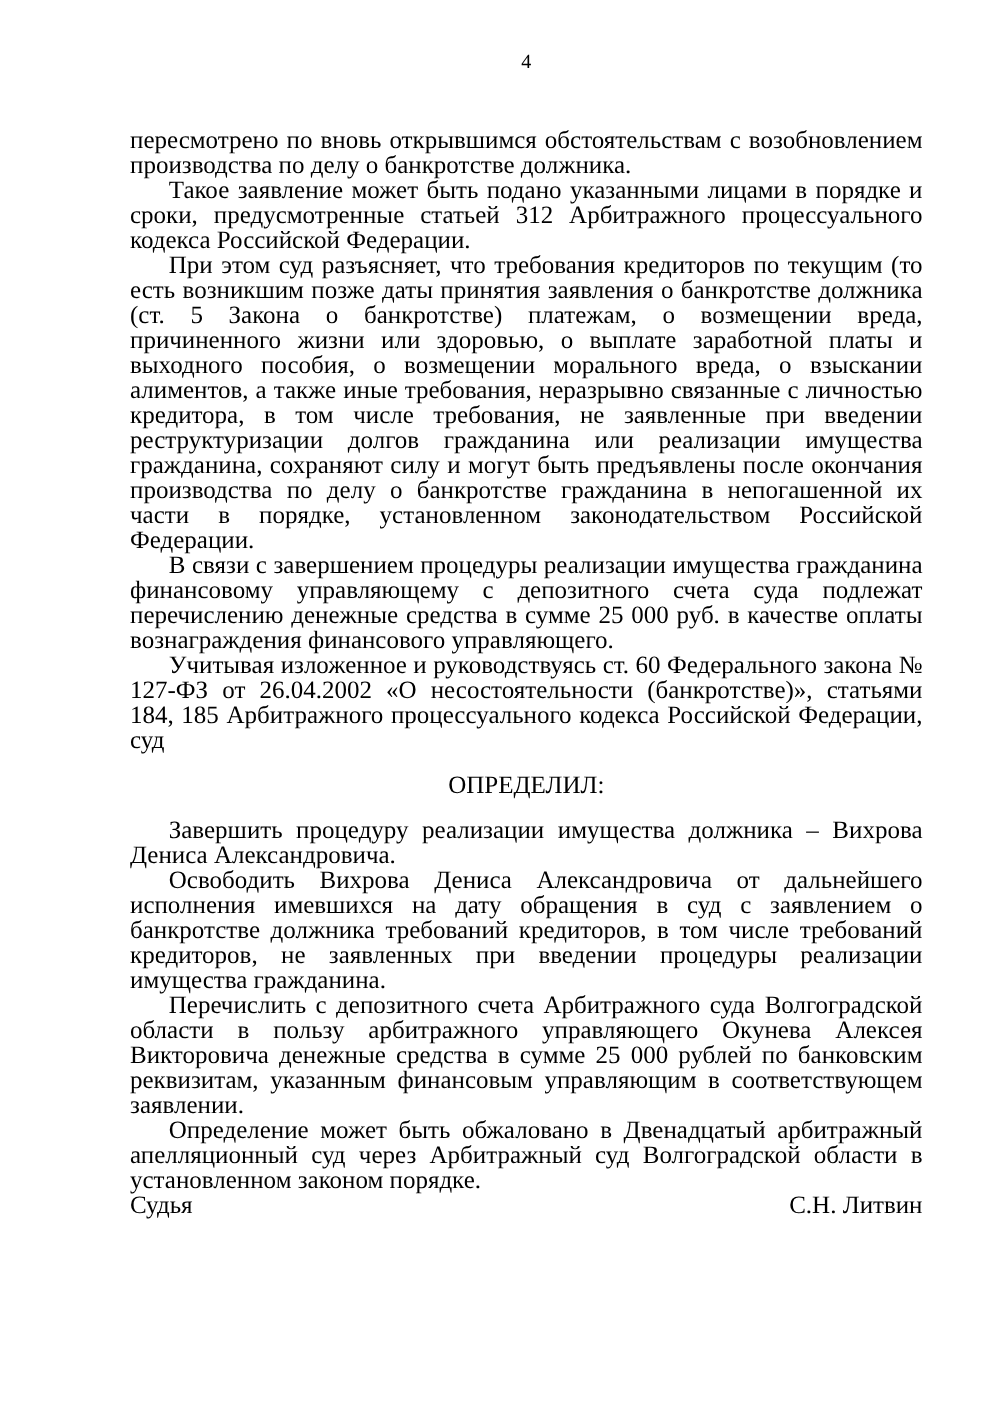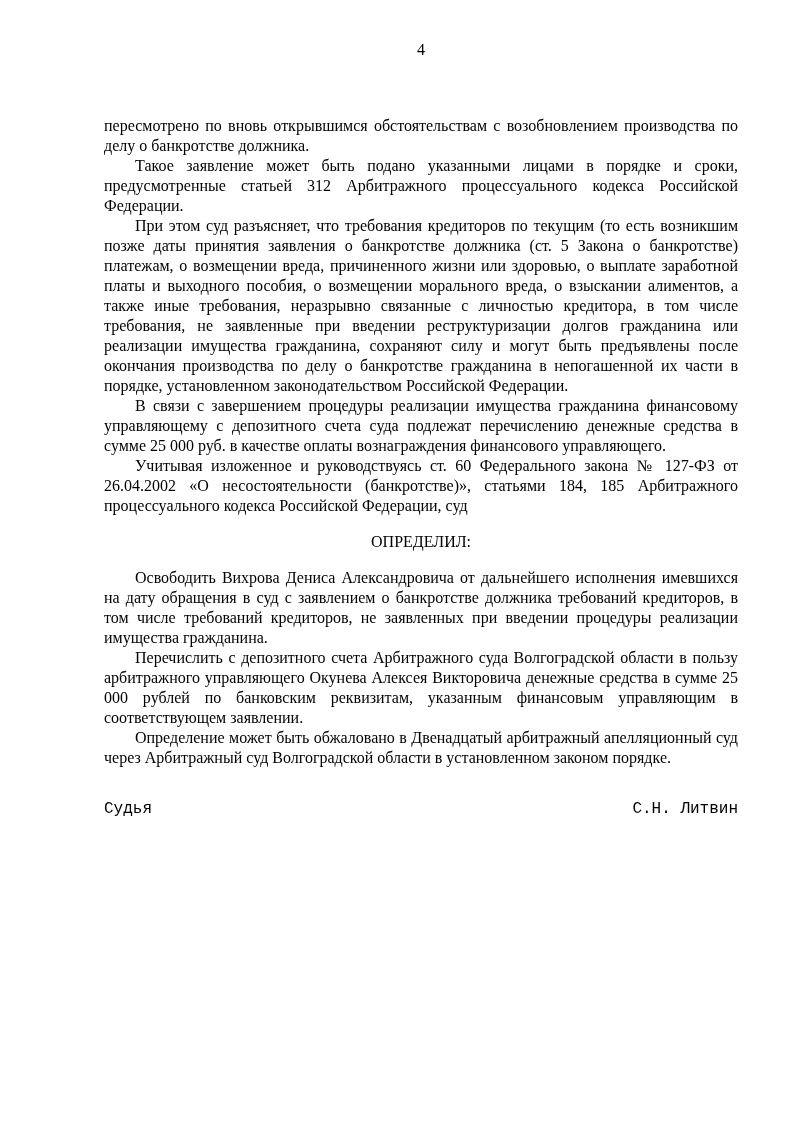--- a/index.html
+++ b/index.html
@@ -19,45 +19,43 @@
     position: absolute;
     top: 41px;
     left: 104px;
     width: 634px;
     text-align: center;
     font-size: 16px;
     line-height: 18px;
   }
   .doc-body {
     position: absolute;
-    top: 116px;
+    top: 102px;
     left: 104px;
     width: 634px;
-    font-size: 16px;
+    font-size: 20px;
     line-height: 20px;
     text-align: justify;
   }
   .para {
     text-indent: 31px;
     margin: 0;
   }
   .para.continuation {
     text-indent: 0;
   }
   .resolution-heading {
     text-align: center;
     text-indent: 0;
     margin: 16px;
   }
   .signature-row {
     display: flex;
     justify-content: space-between;
-    margin-top: 31px;
     text-align: left;
-    font-family: Liberation Mono, monospace;
   }
 </style>
 </head>
 <body>
 
 <div class="page">
 
   <div class="page-number">4</div>
 
   <div class="doc-body">
@@ -67,20 +65,21 @@
     <p class="para">Такое заявление может быть подано указанными лицами в порядке и сроки, предусмотренные статьей 312 Арбитражного процессуального кодекса Российской Федерации.</p>
 
     <p class="para">При этом суд разъясняет, что требования кредиторов по текущим (то есть возникшим позже даты принятия заявления о банкротстве должника (ст. 5 Закона о банкротстве) платежам, о возмещении вреда, причиненного жизни или здоровью, о выплате заработной платы и выходного пособия, о возмещении морального вреда, о взыскании алиментов, а также иные требования, неразрывно связанные с личностью кредитора, в том числе требования, не заявленные при введении реструктуризации долгов гражданина или реализации имущества гражданина, сохраняют силу и могут быть предъявлены после окончания производства по делу о банкротстве гражданина в непогашенной их части в порядке, установленном законодательством Российской Федерации.</p>
 
     <p class="para">В связи с завершением процедуры реализации имущества гражданина  финансовому управляющему с депозитного счета суда подлежат перечислению  денежные средства в сумме 25 000 руб. в качестве оплаты вознаграждения финансового управляющего.</p>
 
     <p class="para">Учитывая изложенное и руководствуясь ст. 60 Федерального закона № 127-ФЗ от 26.04.2002 «О несостоятельности (банкротстве)», статьями 184, 185 Арбитражного процессуального кодекса Российской Федерации, суд</p>
 
     <p class="resolution-heading">ОПРЕДЕЛИЛ:</p>
 
+    <p class="para">Завершить процедуру реализации имущества должника – Вихрова Дениса Александровича.</p>
 
     <p class="para">Освободить Вихрова Дениса Александровича от дальнейшего исполнения имевшихся на дату обращения в суд с заявлением о банкротстве должника требований кредиторов, в том числе требований кредиторов, не заявленных при введении процедуры реализации имущества гражданина.</p>
 
 
     <p class="para">Перечислить с депозитного счета Арбитражного суда Волгоградской области в пользу арбитражного управляющего Окунева Алексея Викторовича денежные средства в сумме 25 000 рублей по банковским реквизитам, указанным финансовым управляющим в соответствующем заявлении.</p>
 
     <p class="para">Определение может быть обжаловано в Двенадцатый арбитражный апелляционный суд через Арбитражный суд Волгоградской области в установленном законом порядке.</p>
 
     <div class="signature-row">
       <span>Судья</span>

